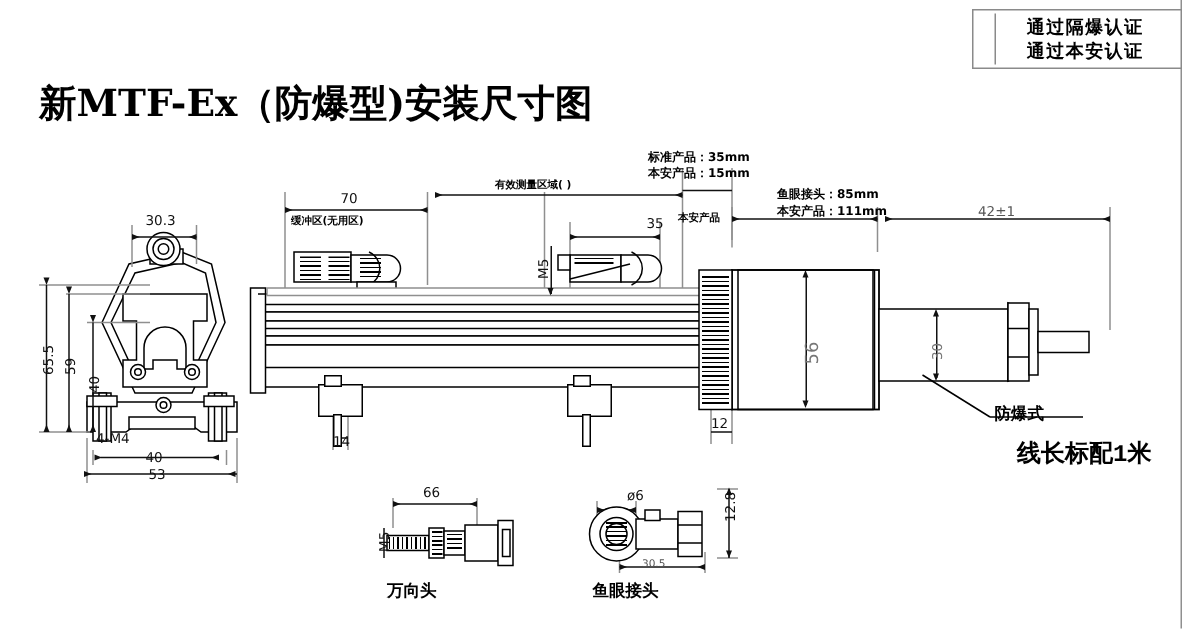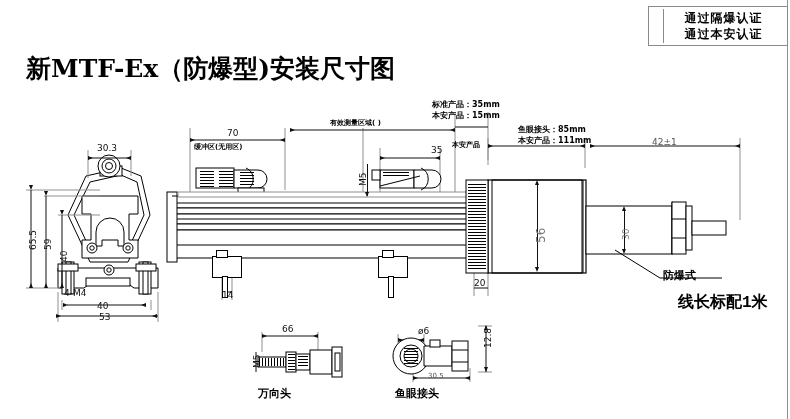--- a/index.html
+++ b/index.html
@@ -299,21 +299,21 @@
   <div class="dim" style="left:403px;top:145px;margin-left:28px;">35</div>
   <div class="cn" style="left:452px;top:140px;">本安产品</div>
 
   <div class="cn cn9" style="left:432px;top:99px;">标准产品：35mm</div>
   <div class="cn cn9" style="left:432px;top:110px;text-align:center;">本安产品：15mm</div>
   <div class="cn cn9" style="left:518px;top:124px;">鱼眼接头：85mm</div>
   <div class="cn cn9" style="left:518px;top:135px;">本安产品：111mm</div>
 
   <div class="dim gry" style="left:652px;top:137px;">42±1</div>
   <div class="dim" style="left:222px;top:290px;">14</div>
-  <div class="dim" style="left:474px;top:278px;">20</div>
+  <div class="dim" style="left:474px;top:278px;">12</div>
 
   <div class="cap" style="left:663px;top:268px;">防爆式</div>
   <div class="cap2" style="left:678px;top:292px;">线长标配1米</div>
 
   <svg class="ov">
     <g stroke="#8f8f8f" stroke-width="1">
       <line x1="262" y1="332" x2="262" y2="352"></line>
       <line x1="318" y1="332" x2="318" y2="352"></line>
       <line x1="252" y1="352" x2="262" y2="352" stroke="none"></line>
     </g>

